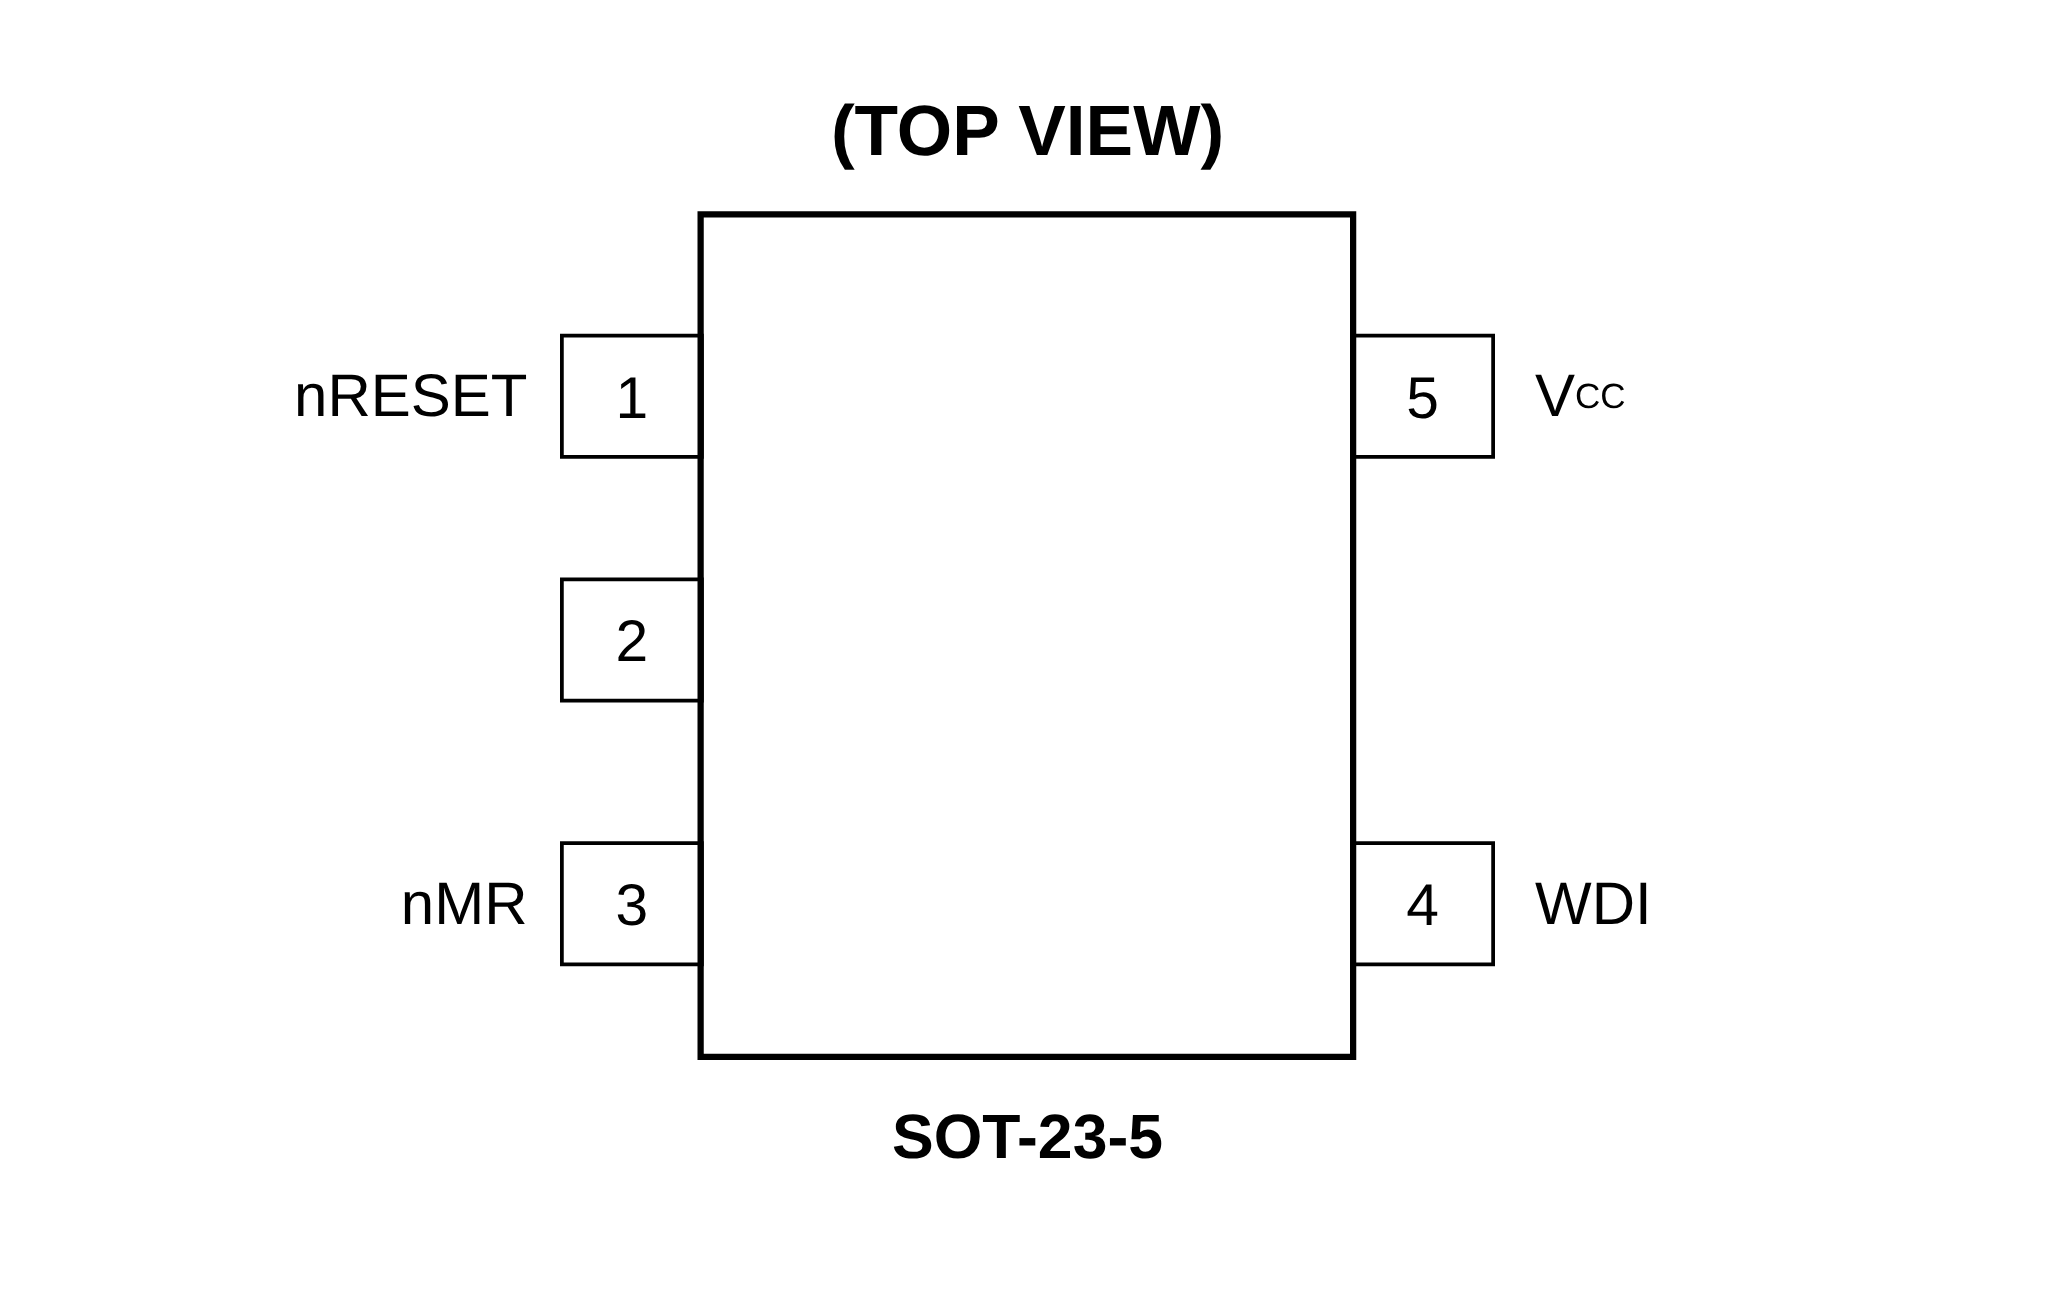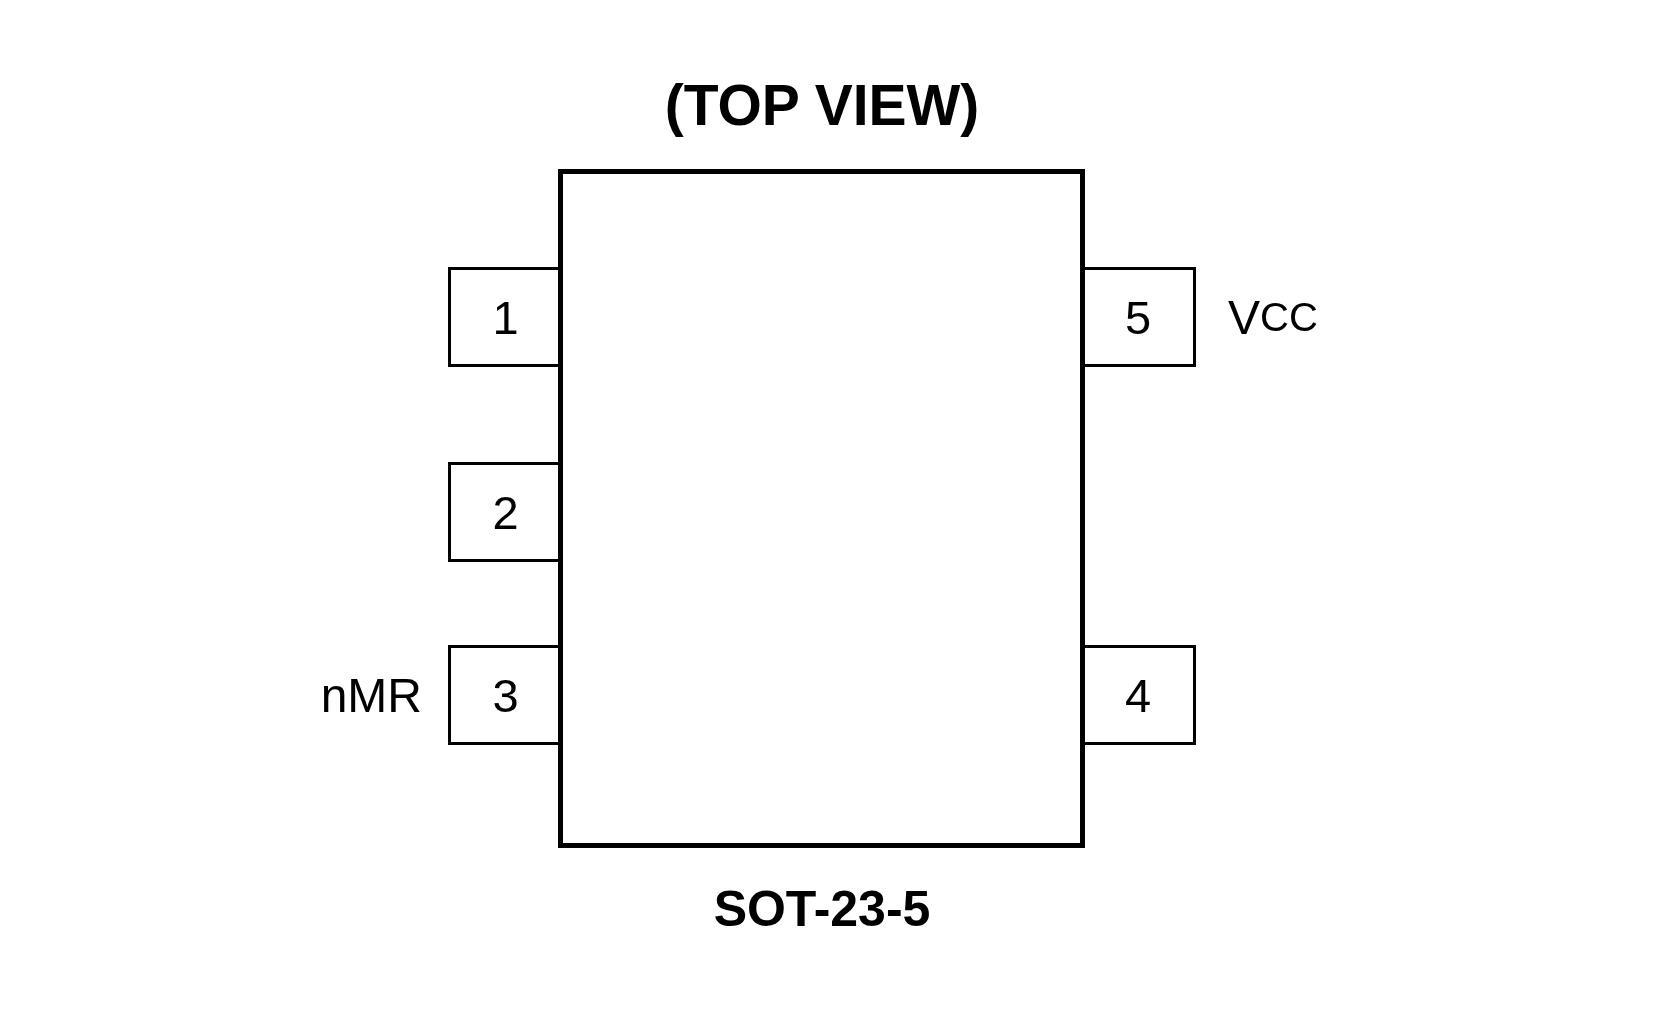--- a/index.html
+++ b/index.html
@@ -47,40 +47,40 @@
     display: flex;
     align-items: center;
     justify-content: center;
     font-size: 47px;
     z-index: 1;
   }
   .pin-box.side-left  { left: 448px; }
   .pin-box.side-right { left: 1080px; width: 116px; }
   .row-top    { top: 267px; }
   .row-middle { top: 462px; }
-  .row-bottom { top: 645px; }
+  .row-bottom { top: 673px; }
   .pin-label {
     position: absolute;
     height: 100px;
     display: flex;
     align-items: center;
     font-size: 48px;
     white-space: nowrap;
     z-index: 1;
   }
   .pin-label.side-left {
     left: 92px;
     width: 330px;
     justify-content: flex-end;
   }
   .pin-label.side-right {
     left: 1228px;
   }
   .pin-label .sub {
-    font-size: 40px;
+    font-size: 28px;
     vertical-align: -9px;
   }
   .package-label {
     position: absolute;
     top: 882px;
     left: 822px;
     transform: translateX(-50%);
     font-size: 50px;
     font-weight: bold;
     line-height: 1.1;
@@ -105,21 +105,23 @@
   </div>
   <div class="pin-box side-right row-top">
     <span>5</span>
   </div>
   <div class="pin-box side-right row-bottom">
     <span>4</span>
   </div>
 
   <div class="ic-body"></div>
 
+  <div class="pin-label side-left row-top">nRESET</div>
   <div class="pin-label side-left row-bottom">nMR</div>
   <div class="pin-label side-right row-top">
     <span>V</span>
       <span class="sub">CC</span>
   </div>
+  <div class="pin-label side-right row-bottom">WDI</div>
 
   <div class="package-label">SOT-23-5</div>
 
 </div>
 
 </body></html>

